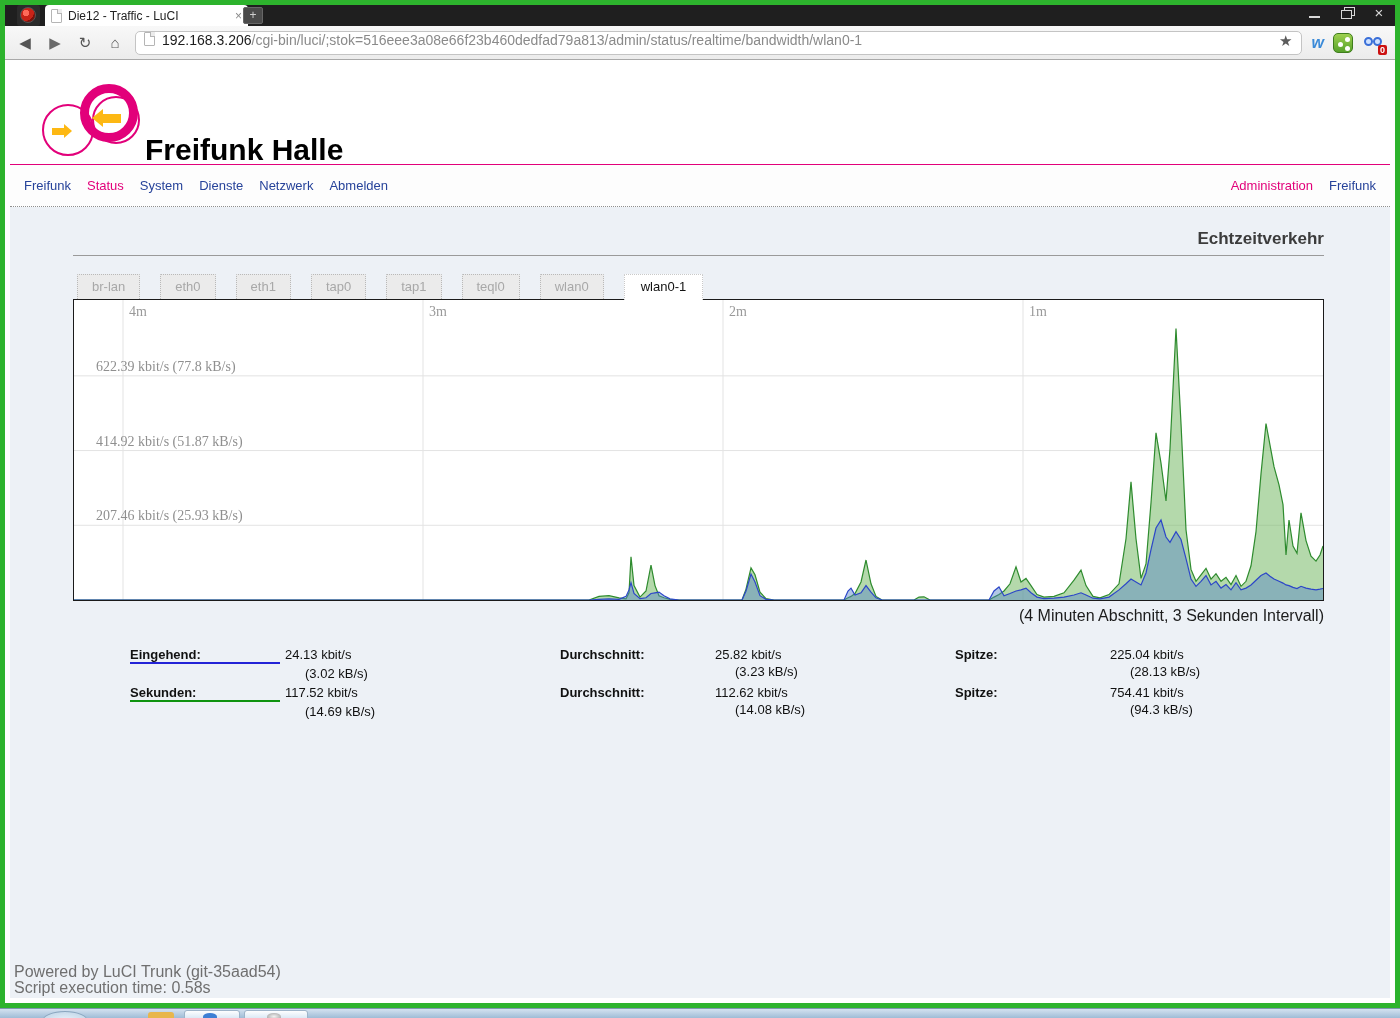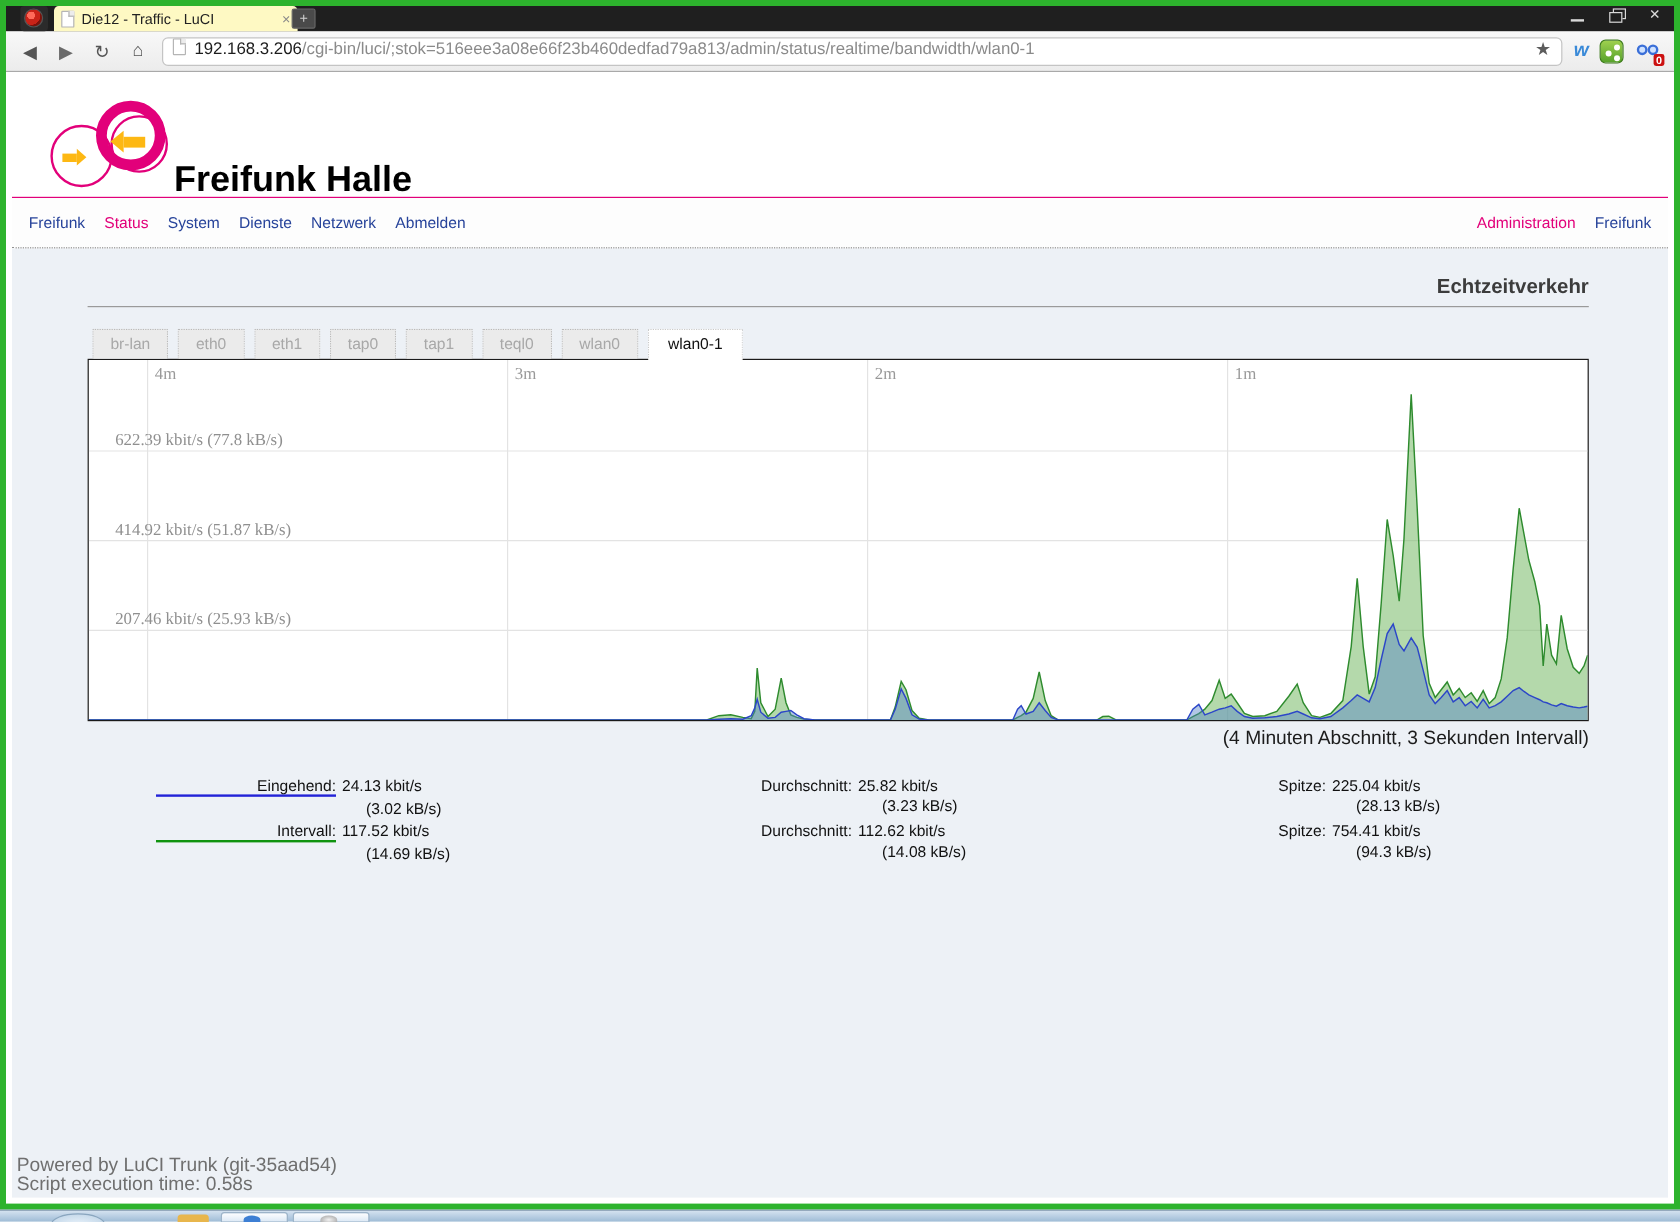--- a/index.html
+++ b/index.html
@@ -6,21 +6,21 @@
   html,body { width:1400px; height:1018px; overflow:hidden; font-family:"Liberation Sans",sans-serif; background:#fff; }
 
   
   .window { position:absolute; left:0; top:0; width:1400px; height:1008px; border:5px solid #2db32d; background:#fff; }
 
   
   .titlebar { position:relative; height:21px; background:#1f1f1f; }
   .app-icon { position:absolute; left:12px; top:0px; width:23px; height:21px; background:#2b2b2b; border-radius:3px; }
   .app-icon .swirl { position:absolute; left:3px; top:2px; width:16px; height:16px; border-radius:50%;
       background:radial-gradient(circle at 35% 35%, #ff6a5a 0 25%, #c92318 26% 60%, #7c120b 61% 100%); border:1px solid #555; }
-  .tab { position:absolute; left:40px; top:0; width:203px; height:21px; background:#fef9c3; border-radius:4px 4px 0 0;
+  .tab { position:absolute; left:40px; top:0; width:203px; height:21px; background:#ffffff; border-radius:4px 4px 0 0;
       display:flex; align-items:center; padding:0 6px; gap:6px; }
   .tab-title { font-size:12px; color:#222; flex:1; white-space:nowrap; overflow:hidden; }
   .tab-close { color:#8a8a8a; font-size:12px; line-height:12px; cursor:default; }
   .newtab-btn { position:absolute; left:238px; top:2px; width:20px; height:17px; background:#4a4a4a; border:1px solid #666;
       border-radius:2px; color:#cfcfcf; font-size:12px; line-height:15px; text-align:center; }
   .win-controls { position:absolute; right:8px; top:2px; display:flex; gap:16px; align-items:center; }
   .wc { width:16px; height:12px; position:relative; }
   .wc-min::after { content:""; position:absolute; left:2px; bottom:1px; width:11px; height:2px; background:#d9d9d9; }
   .wc-restore::before { content:""; position:absolute; left:5px; top:0; width:9px; height:7px; border:1px solid #d9d9d9; }
   .wc-restore::after { content:""; position:absolute; left:2px; top:3px; width:9px; height:7px; border:1px solid #d9d9d9; background:#1f1f1f; }
@@ -67,32 +67,32 @@
   .lu-nav { position:relative; height:42px; background:#fdfdfd; border-bottom:1px dotted #8f8f8f;
       display:flex; align-items:center; padding:0 6px; }
   .lu-nav a { font-size:13px; color:#27439a; text-decoration:none; padding:4px 8px; cursor:pointer; }
   .lu-nav a.active { color:#e2007a; }
   .nav-spacer { flex:1; }
 
   .main { position:relative; padding:22px 0 0 63px; }
   .h2row { width:1251px;text-align:right; }
   h2 { font-size:17px; color:#3c3c3c; font-weight:bold; padding-bottom:6px; border-bottom:1px solid #9a9a9a; }
 
-  .tabstrip { margin-top:18px; height:25px; position:relative; z-index:2; display:flex; gap:8px; padding-left:4px; }
+  .tabstrip { margin-top:18px; height:25px; position:relative; z-index:2; display:flex; gap:20px; padding-left:4px; }
   .itab { font-size:13px; color:#a8a8a8; background:#ebebeb; border:1px dotted #b9b9b9; border-bottom:none;
       padding:4px 14px 3px; border-radius:1px 1px 0 0; }
   .itab.active { background:#fff; color:#111; border:1px dotted #c9c9c9; border-bottom:none; padding:4px 16px 5px; margin-bottom:-1px; }
 
   .chart-box { position:relative; width:1251px; height:302px; background:#fff; border:1px solid #1a1a1a; }
   .chart-box svg { display:block; }
   .chart-caption { width:1251px; text-align:right; font-size:16px; color:#1c1c1c; margin-top:6px; }
 
   .stats { position:relative; height:96px; margin-top:16px; font-size:13px; color:#111; }
   .stat { position:absolute; white-space:nowrap; }
-  .slabel { display:inline-block; width:150px; text-align:right; font-weight:normal; }
+  .slabel { display:inline-block; width:150px; text-align:left; font-weight:bold; }
   .sval { margin-left:5px; }
   .ssub { margin-left:175px; margin-top:2px; }
 
   .lu-footer { position:absolute; left:4px; bottom:2px; font-size:16px; color:#6f6f6f; line-height:16px; }
 
   
   .taskbar { position:absolute; left:0; bottom:0; width:1400px; height:10px; background:linear-gradient(#d4e2f0,#9fbcd6); border-top:1px solid #7d96ad; }
   .orb { position:absolute; left:42px; top:2px; width:46px; height:20px; border-radius:50%; background:radial-gradient(#eaf3fb,#b9d0e4); border:1px solid #8aa6bf; }
   .tb-yellow { position:absolute; left:148px; top:3px; width:26px; height:10px; background:#e8b64c; border-radius:3px; }
   .tb-btn { position:absolute; top:1px; height:9px; background:linear-gradient(#fdfeff,#dce9f5); border:1px solid #9db4c9; border-radius:3px 3px 0 0; }
@@ -220,21 +220,21 @@
         </div>
         <div class="stat" style="left:487px; top:6px;">
           <span class="slabel">Durchschnitt:</span><span class="sval">25.82 kbit/s</span>
           <div class="ssub">(3.23 kB/s)</div>
         </div>
         <div class="stat" style="left:882px; top:6px;">
           <span class="slabel">Spitze:</span><span class="sval">225.04 kbit/s</span>
           <div class="ssub">(28.13 kB/s)</div>
         </div>
         <div class="stat" style="left:57px; top:44px;">
-          <span class="slabel" style="border-bottom: 2px solid rgb(15, 147, 15);">Intervall:</span><span class="sval">117.52 kbit/s</span>
+          <span class="slabel" style="border-bottom: 2px solid rgb(15, 147, 15);">Sekunden:</span><span class="sval">117.52 kbit/s</span>
           <div class="ssub">(14.69 kB/s)</div>
         </div>
         <div class="stat" style="left:487px; top:44px;">
           <span class="slabel">Durchschnitt:</span><span class="sval">112.62 kbit/s</span>
           <div class="ssub">(14.08 kB/s)</div>
         </div>
         <div class="stat" style="left:882px; top:44px;">
           <span class="slabel">Spitze:</span><span class="sval">754.41 kbit/s</span>
           <div class="ssub">(94.3 kB/s)</div>
         </div>

